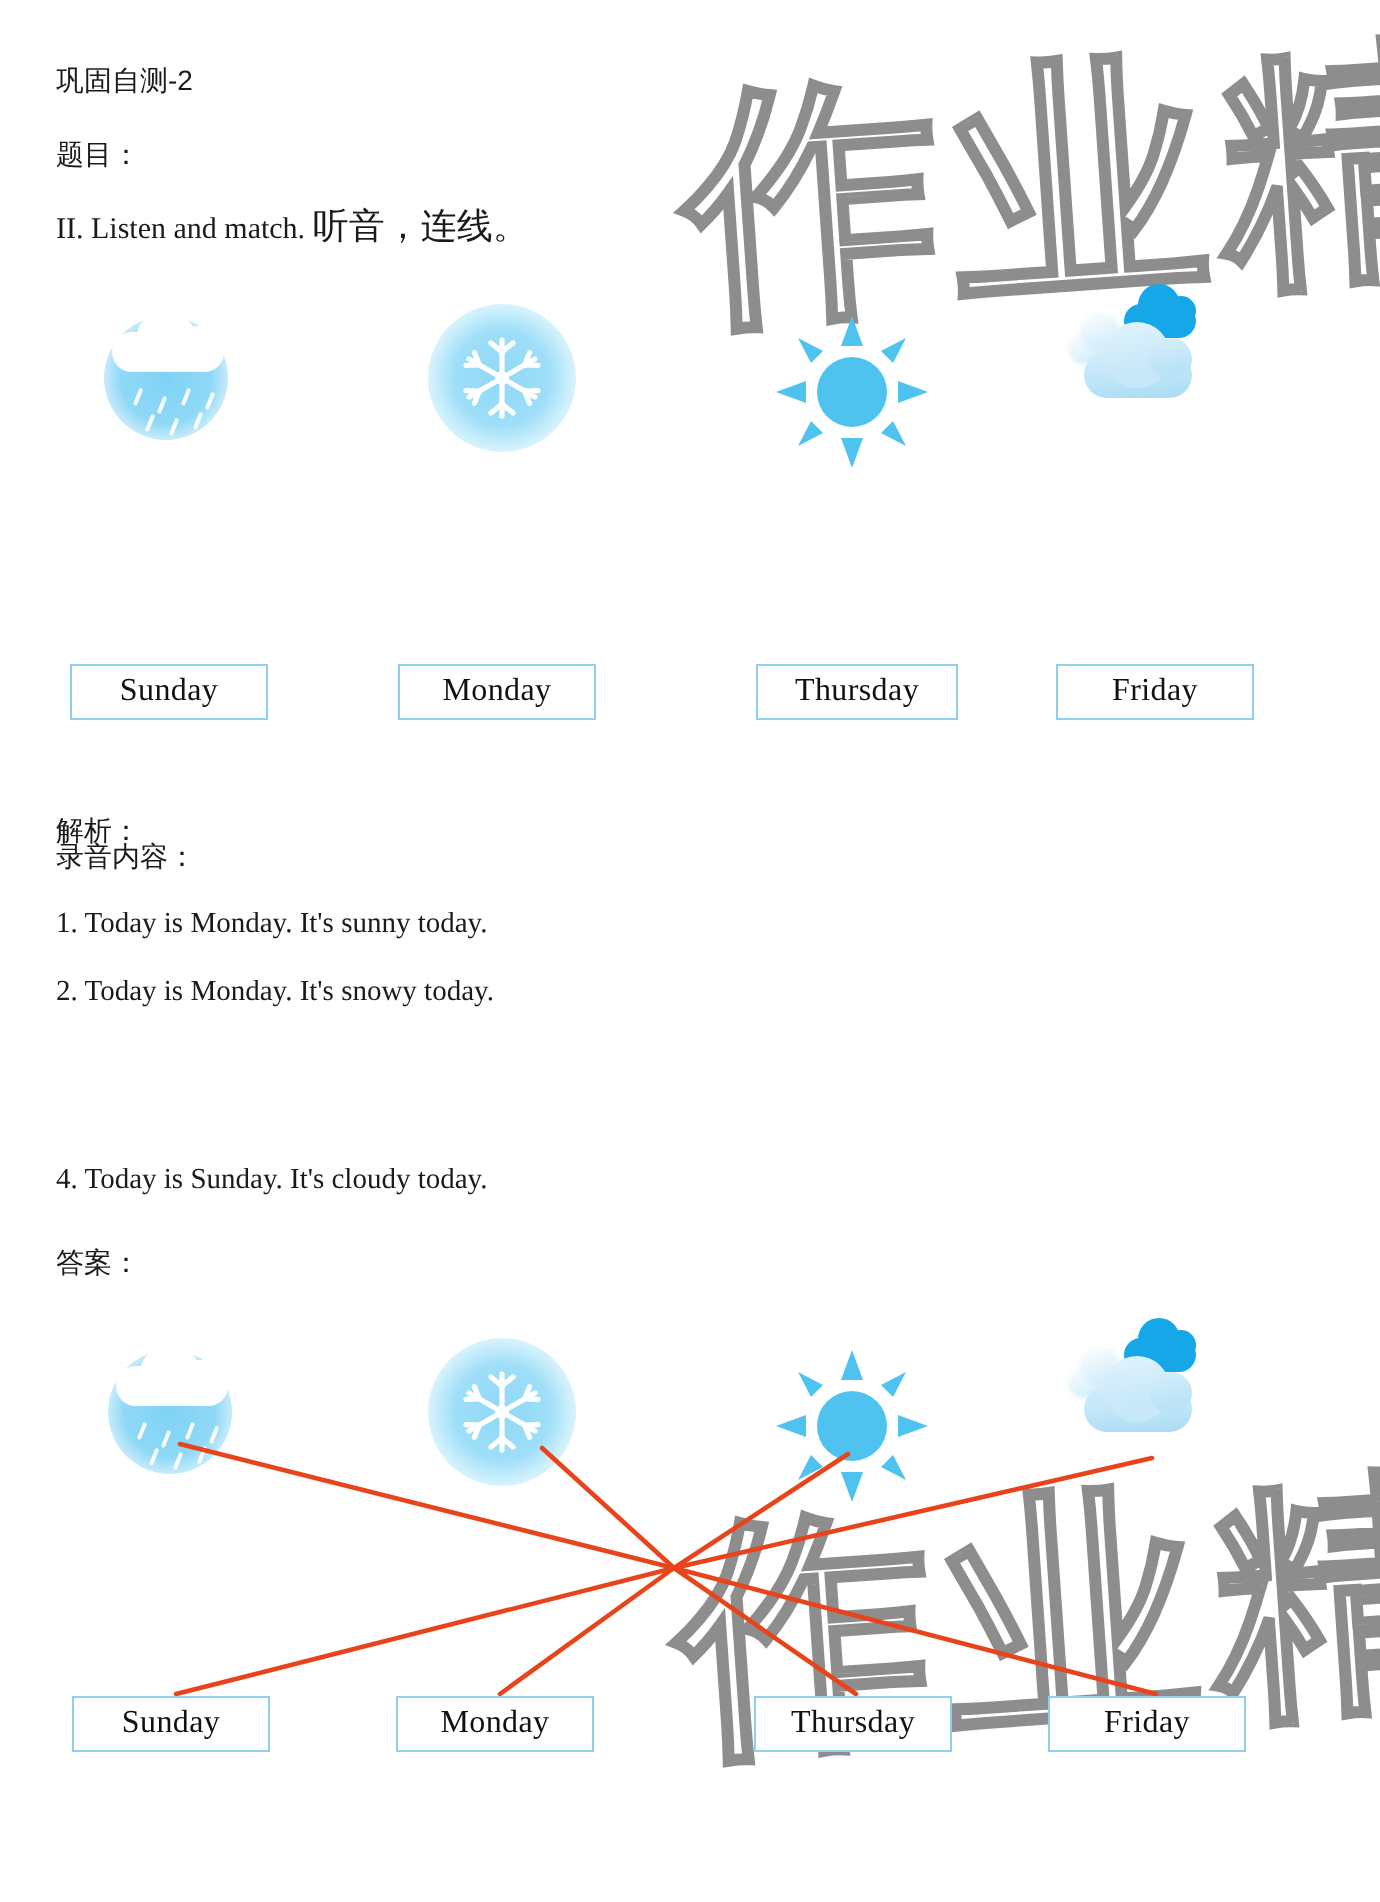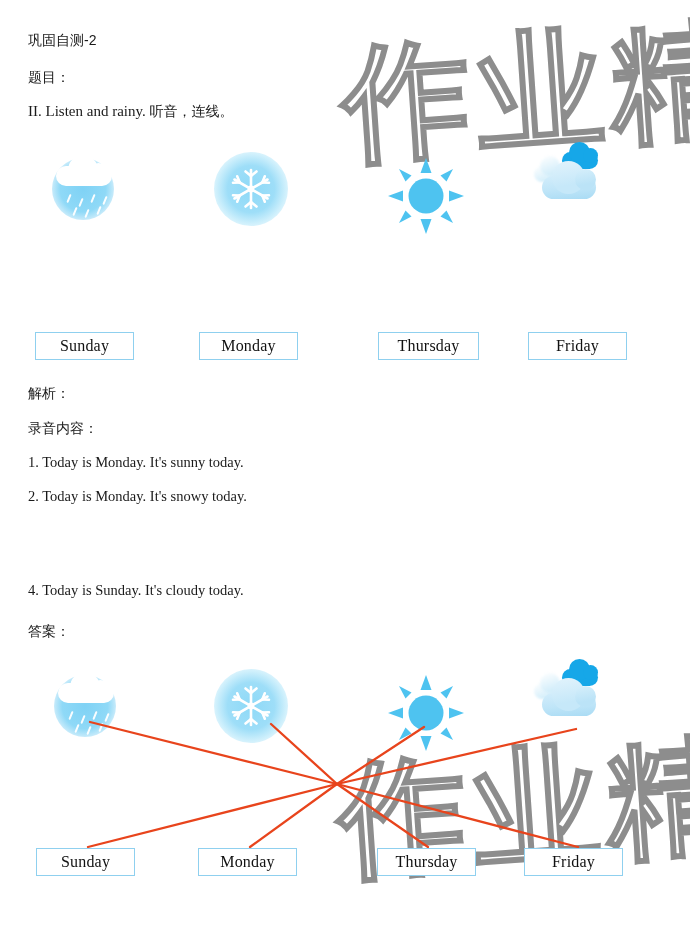--- a/index.html
+++ b/index.html
@@ -54,21 +54,21 @@
   .txt-cn {
     font-family: "Liberation Sans", sans-serif;
     font-size: 14px;
   }
   .txt-mix {
     font-family: "Liberation Serif", serif;
     font-size: 15px;
   }
   .txt-mix .cn {
     font-family: "Liberation Sans", sans-serif;
-    font-size: 14px;
+    font-size: 18px;
   }
 
   
   .daybox {
     position: absolute;
     box-sizing: border-box;
     border: 1.3px solid #8fd0ef;
     background: #ffffff;
     display: flex;
     align-items: center;
@@ -213,21 +213,21 @@
 
 <div id="page">
 
   <div class="watermark watermark-top">作业精</div>
 
   <div class="txt txt-cn" style="left:28px; top:33px;">巩固自测-2</div>
   <div class="txt txt-cn" style="left:28px; top:70px;text-align:right;">题目：</div>
 
   <div class="txt txt-mix" style="left:28px; top:104px;">
     <span>II.</span>
-    <span>Listen and rainy.</span>
+    <span>Listen and match.</span>
     <span class="cn">听音，连线。</span>
   </div>
 
   <div class="icon ico-rain" style="left:46px; top:152px; width:75px; height:75px;">
     <div class="disc"></div>
     <div class="cloud"></div>
     <div class="streak" style="left:22px; top:42px;"></div>
     <div class="streak" style="left:34px; top:46px;"></div>
     <div class="streak" style="left:46px; top:42px;"></div>
     <div class="streak" style="left:58px; top:44px;"></div>
@@ -280,21 +280,21 @@
     <div class="backcloud"></div>
     <div class="hazecloud"></div>
     <div class="frontcloud"></div>
   </div>
 
   <div class="daybox" style="left:35px;  top:332px; width:99px;  height:28px;">Sunday</div>
   <div class="daybox" style="left:199px; top:332px; width:99px;  height:28px;">Monday</div>
   <div class="daybox" style="left:378px; top:332px; width:101px; height:28px;">Thursday</div>
   <div class="daybox" style="left:528px; top:332px; width:99px;  height:28px;">Friday</div>
 
-  <div class="txt txt-cn" style="left:28px; top:386px;">解析：</div>
+  <div class="txt txt-cn" style="left:28px; top:408px;">解析：</div>
   <div class="txt txt-cn" style="left:28px; top:421px;">录音内容：</div>
 
   <div class="txt" style="left:28px; top:455px;">1. Today is Monday. It's sunny today.</div>
   <div class="txt" style="left:28px; top:489px;">2. Today is Monday. It's snowy today.</div>
   <div class="txt" style="left:28px; top:583px;">4. Today is Sunday. It's cloudy today.</div>
 
   <div class="txt txt-cn" style="left:28px; top:624px;">答案：</div>
 
   <div class="watermark watermark-bottom">作业精</div>
 

